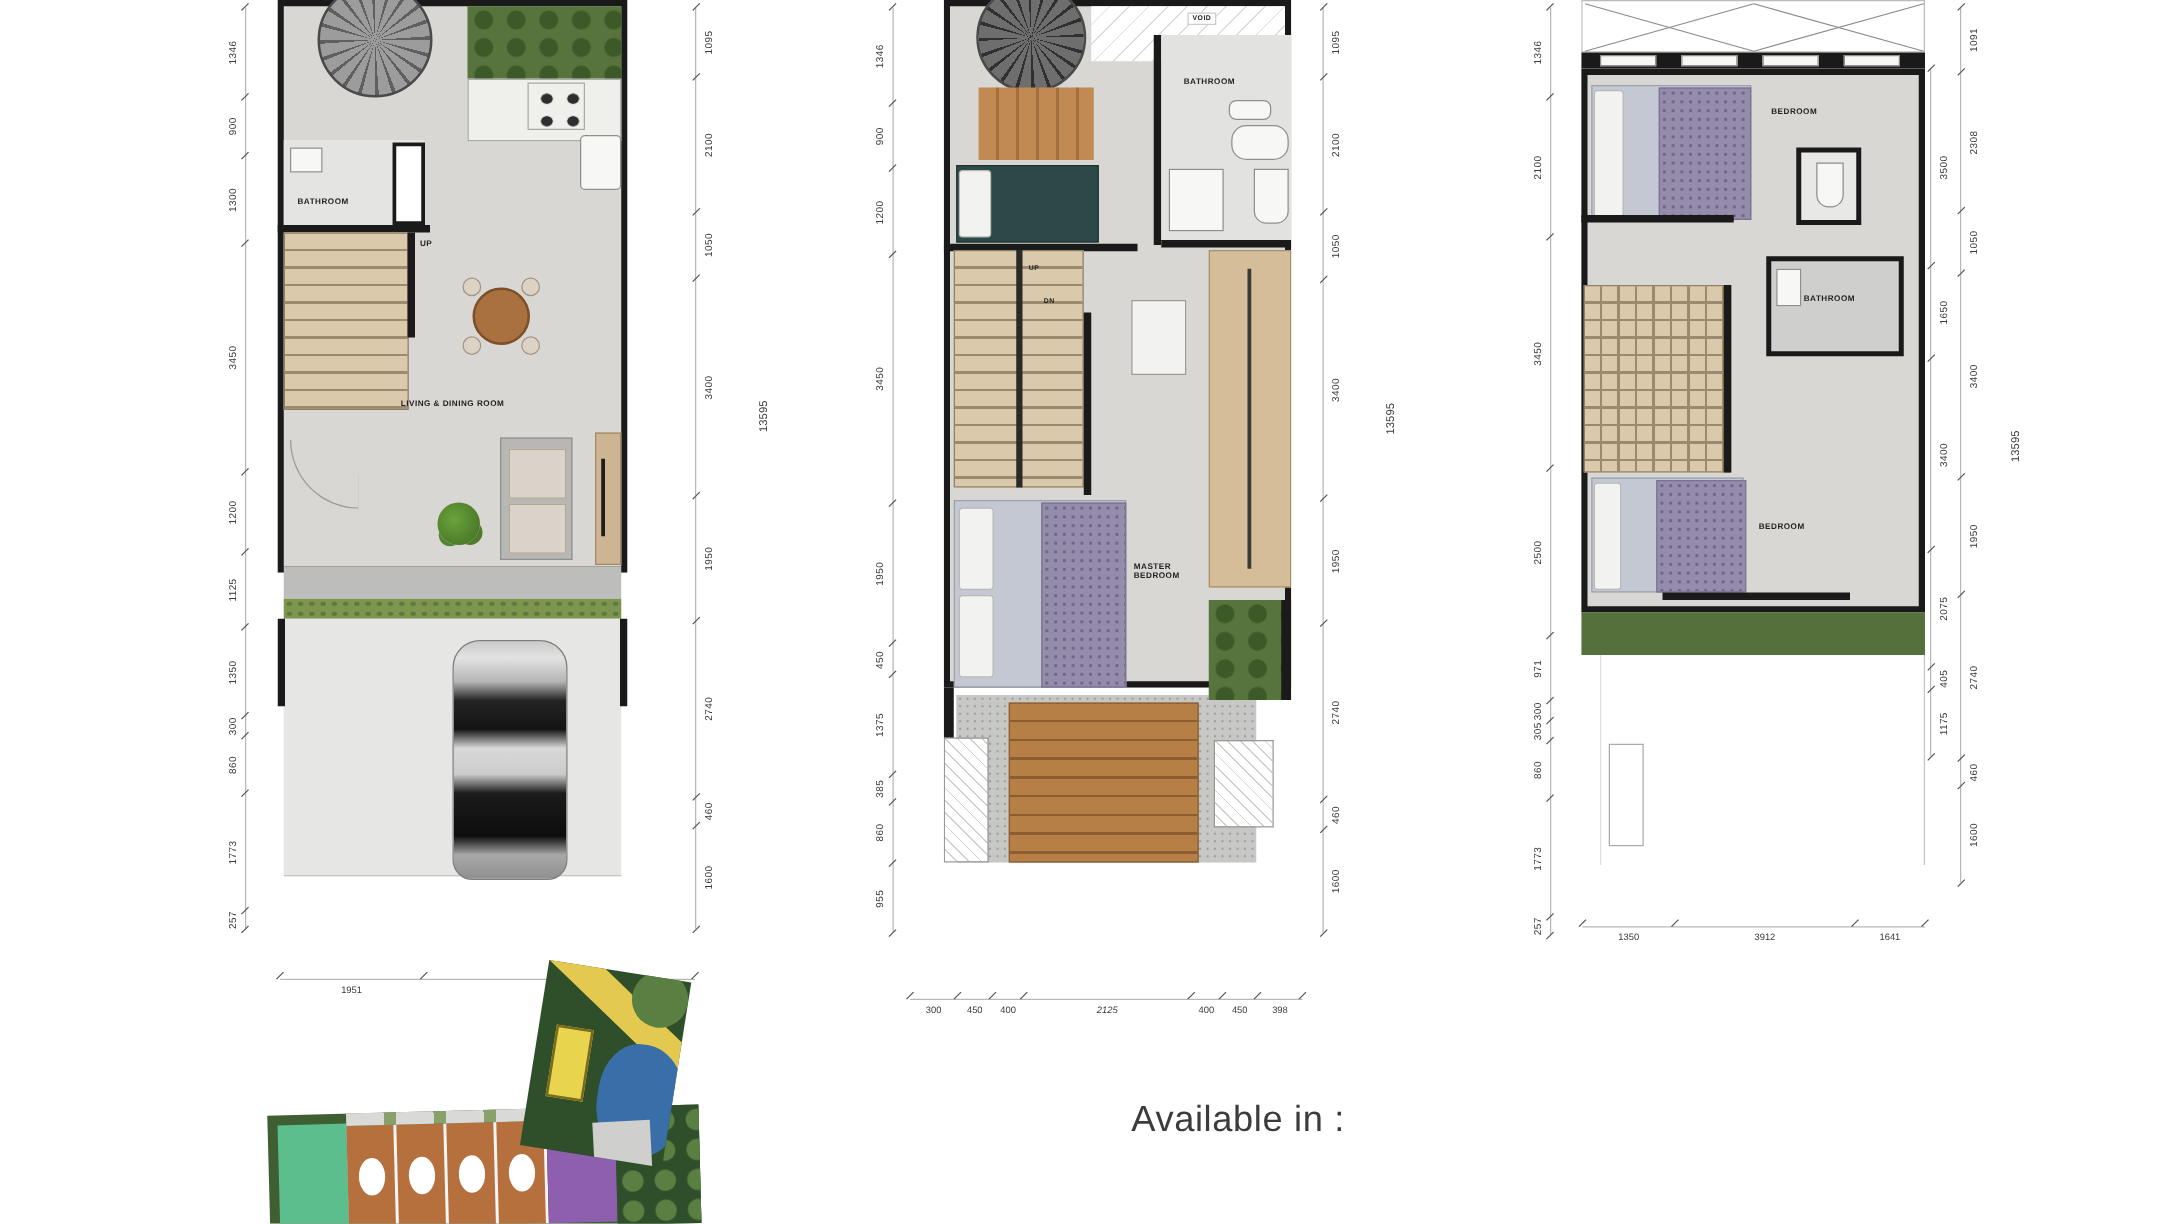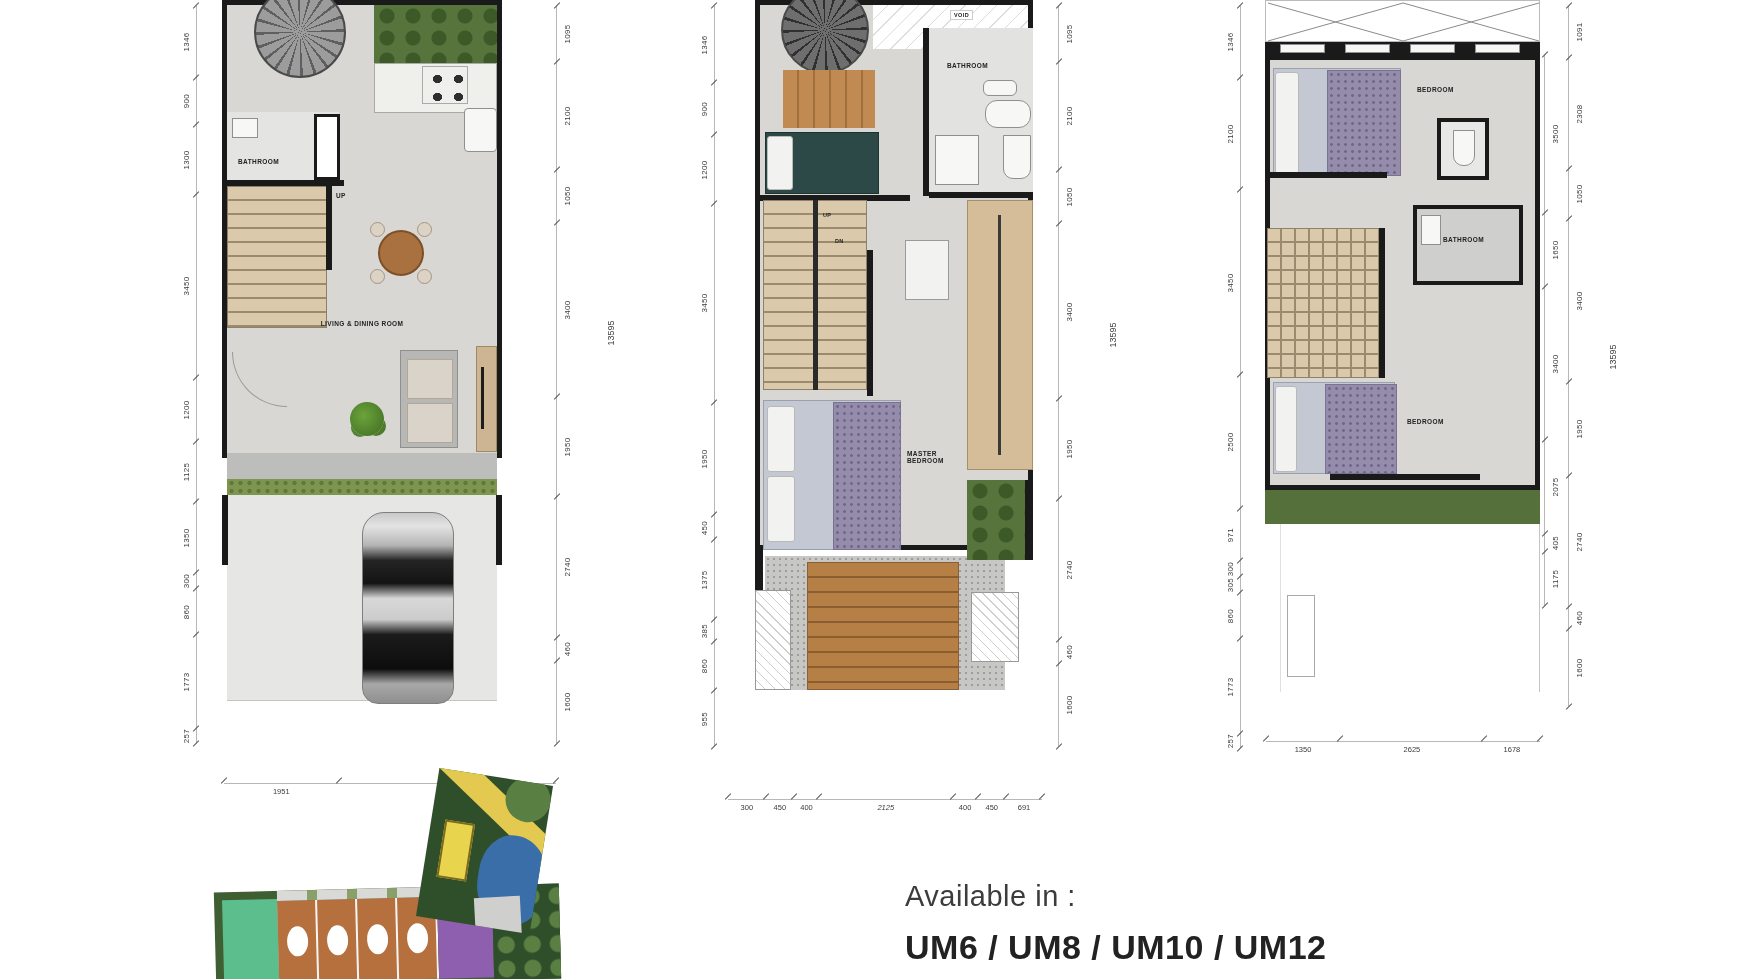--- a/index.html
+++ b/index.html
@@ -298,21 +298,21 @@
       <div class="dim-seg" style="flex-grow: 2125; font-style: italic;">
         <span class="dim-label">2125</span>
       </div>
       <div class="dim-seg" style="flex-grow: 400;">
         <span class="dim-label">400</span>
       </div>
       <div class="dim-seg" style="flex-grow: 450;">
         <span class="dim-label">450</span>
       </div>
       <div class="dim-seg" style="flex-grow: 575;">
-        <span class="dim-label">691</span>
+        <span class="dim-label">398</span>
       </div>
     </div>
 
   <div class="dim-col line-right" style="left:1220px;top:6px;height:742px;">
 
   <div class="dim-seg" style="flex-grow: 1346;">
         <span class="dim-label">1346</span>
       </div>
       <div class="dim-seg" style="flex-grow: 2100;">
         <span class="dim-label">2100</span>
@@ -430,24 +430,24 @@
         <span class="dim-label">1600</span>
       </div>
     </div>
   <div class="dim-total" style="left:1600px;top:352px;">13595</div>
   <div class="dim-row" style="left:1266px;top:741px;width:274px;">
 
   <div class="dim-seg" style="flex-grow: 1350;">
         <span class="dim-label">1350</span>
       </div>
       <div class="dim-seg" style="flex-grow: 2625;">
-        <span class="dim-label">2625</span>
+        <span class="dim-label">3912</span>
       </div>
       <div class="dim-seg" style="flex-grow: 1025;">
-        <span class="dim-label">1678</span>
+        <span class="dim-label">1641</span>
       </div>
     </div>
 
   <div class="siteplan" style="left:215px;top:856px;width:380px;height:123px;">
     <div class="abs" style="left:0;top:32px;width:345px;height:95px;transform:rotate(-1.5deg);background:#3f5f33;">
       <div class="abs" style="left:8px;top:8px;width:55px;height:84px;background:#5cbd8d;"></div>
       <div class="abs" style="left:63px;top:10px;width:160px;height:82px;background:#b5703d;
            background-image:linear-gradient(90deg,transparent 0 38px,#f5f5f5 38px 40px);background-size:40px 100%;">
         <div class="abs" style="left:9px;top:26px;width:21px;height:30px;border-radius:50%;background:#fff;"></div>
         <div class="abs" style="left:49px;top:26px;width:21px;height:30px;border-radius:50%;background:#fff;"></div>
@@ -461,15 +461,14 @@
     <div class="abs" style="left:212px;top:-80px;width:115px;height:150px;transform:rotate(9deg);background:#2f4f2a;overflow:hidden;">
       <div class="abs" style="left:-10px;top:20px;width:160px;height:26px;transform:rotate(35deg);background:#e3c94f;"></div>
       <div class="abs" style="left:55px;top:55px;width:70px;height:90px;border-radius:45% 55% 50% 50%;background:#3a6ea8;"></div>
       <div class="abs" style="left:14px;top:50px;width:30px;height:58px;background:#e8d44d;border:2px solid #7a6a1f;box-sizing:border-box;"></div>
       <div class="abs" style="left:70px;top:-5px;width:45px;height:45px;border-radius:50%;background:#5a7f42;"></div>
       <div class="abs" style="left:58px;top:118px;width:46px;height:40px;background:#cfcfcd;transform:rotate(-12deg);"></div>
     </div>
   </div>
 
   <div class="avail-label" style="left:905px;top:880px;">Available in :</div>
-  <div class="avail-models" style="left:905px;top:928px;">UM6 / UM8 / UM10 / UM12</div>
 
 </div>
 
 </body></html>

